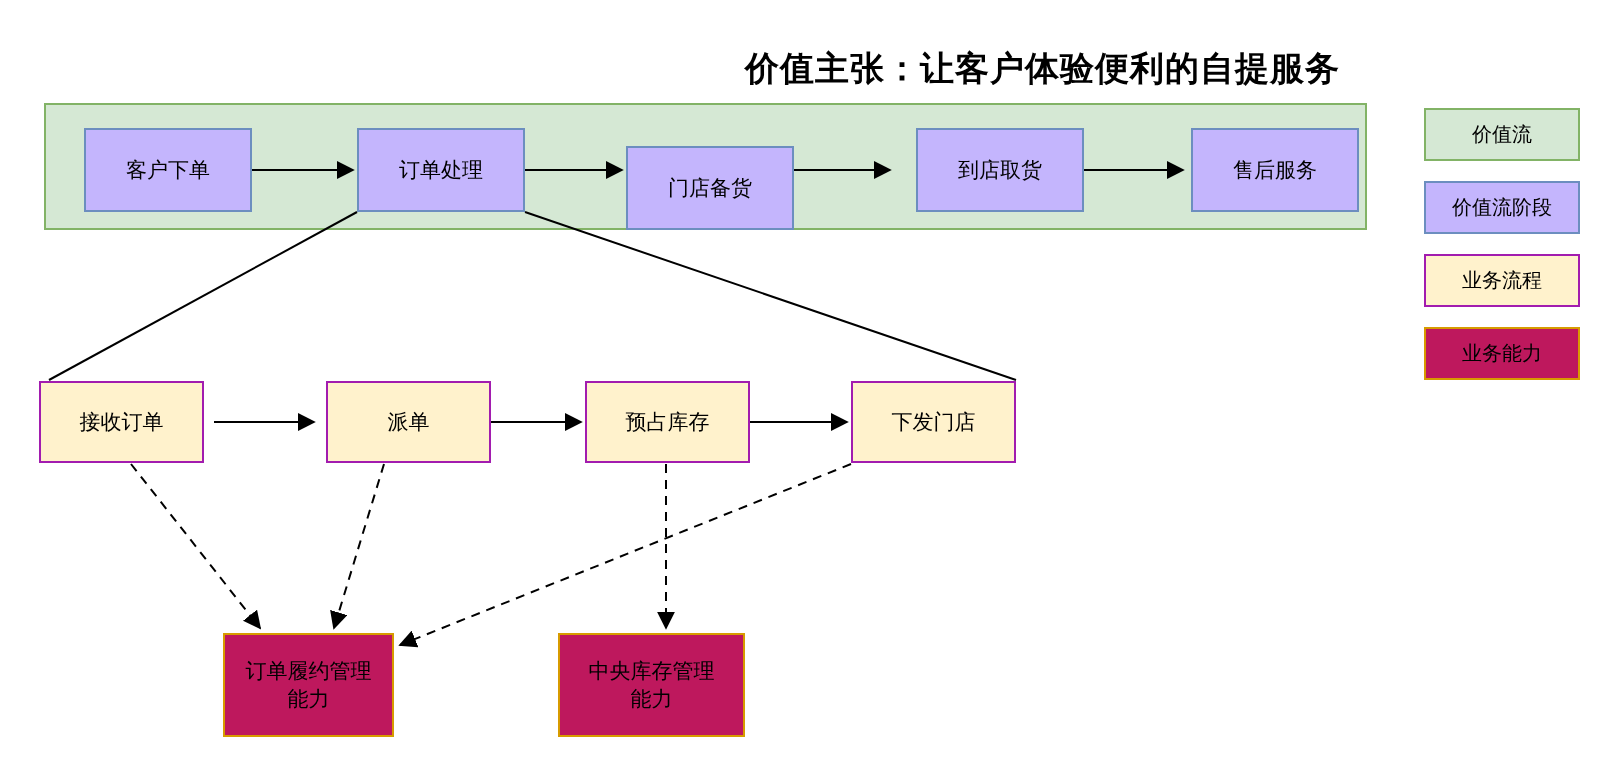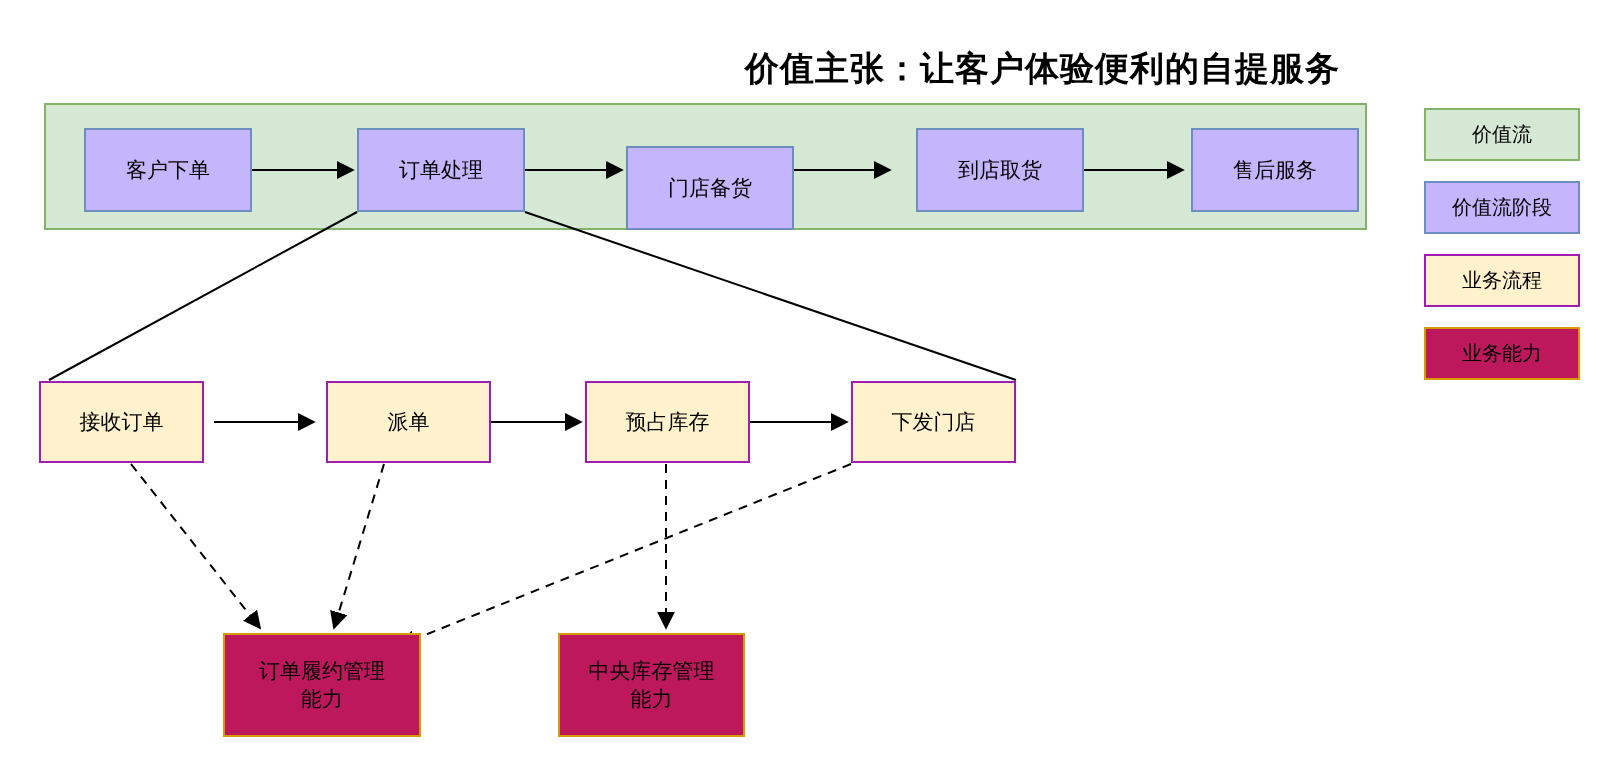--- a/index.html
+++ b/index.html
@@ -53,21 +53,21 @@
   .stage.s4 { left: 916px; }
   .stage.s5 { left: 1152px; margin-left: 39px; }
 
   .proc { top: 381px; height: 82px; width: 165px; }
   .proc.p1 { left: 39px; text-align: center; }
   .proc.p2 { left: 318px; margin-left: 8px; }
   .proc.p3 { left: 585px; }
   .proc.p4 { left: 851px; }
 
   .cap { top: 633px; height: 104px; }
-  .cap.c1 { left: 223px; width: 198px; }
+  .cap.c1 { left: 223px; width: 171px; }
   .cap.c2 { left: 558px; width: 187px; }
 
   .legend {
     position: absolute;
     left: 1424px; top: 108px;
     width: 156px;
     z-index: 2;
   }
   .legend-item {
     width: 156px; height: 53px;

